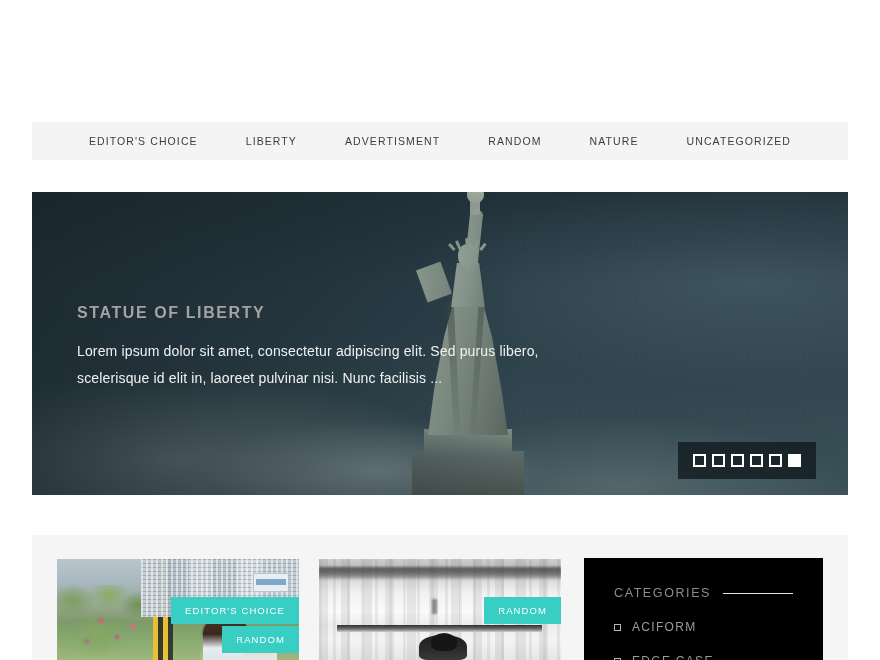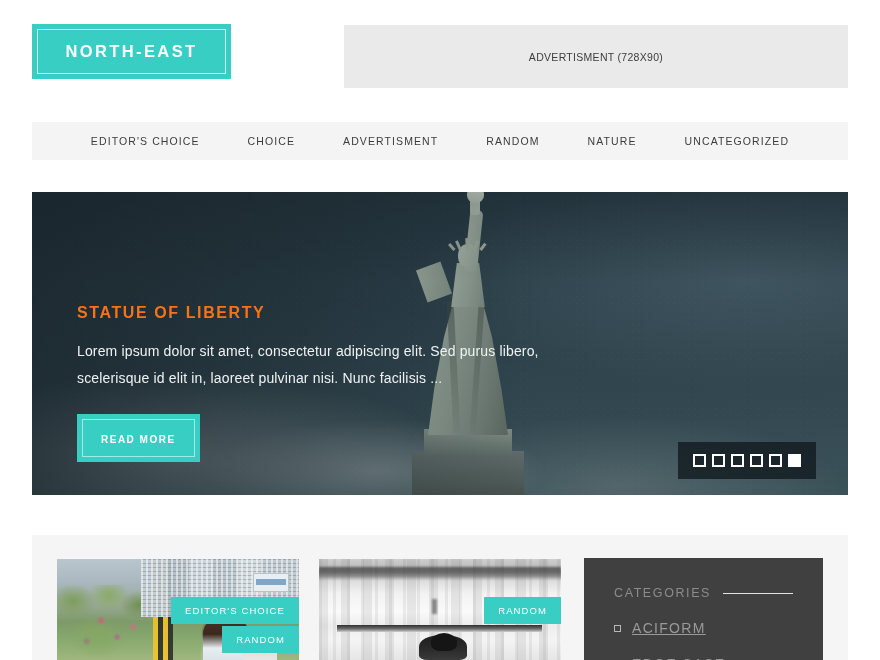--- a/index.html
+++ b/index.html
@@ -205,21 +205,21 @@
       linear-gradient(90deg, rgba(22,32,38,0.62) 0%, rgba(22,32,38,0.30) 34%, rgba(22,32,38,0) 60%),
       linear-gradient(180deg, rgba(16,24,30,0.20) 0%, rgba(16,24,30,0) 30%);
   }
 
   .hero-caption {
     position: absolute;
     left: 45px; top: 112px;
     width: 520px;
   }
   .hero-title {
-    color: #f97316;
+    color: #a3a3a3;
     font-size: 16px;
     font-weight: bold;
     letter-spacing: 1.6px;
     margin-bottom: 16px;
   }
   .hero-desc {
     color: #f0f2f2;
     font-size: 14px;
     line-height: 1.95;
     letter-spacing: 0.15px;
@@ -417,21 +417,21 @@
     white-space: nowrap;
     cursor: pointer;
   }
 
   
   .sidebar {
     position: absolute;
     left: 552px; top: 23px;
     width: 239px;
     height: 102px;
-    background: #404040;
+    background: #000000;
     overflow: hidden;
   }
   .widget-head {
     display: flex;
     align-items: center;
     gap: 12px;
     padding: 28px 30px 0 30px;
   }
   .widget-title {
     font-size: 12.5px;
@@ -454,47 +454,36 @@
     gap: 11px;
     margin-bottom: 20px;
     cursor: pointer;
   }
   .cat-bullet {
     width: 7px; height: 7px;
     border: 1.5px solid #b7b7b7;
     flex: 0 0 auto;
   }
   .cat-label {
-    font-size: 14px;
+    font-size: 12px;
     color: #9a9a9a;
     letter-spacing: 1.3px;
     white-space: nowrap;
-    text-decoration: underline;
   }
 </style>
 </head>
 <body>
 
 <div class="page">
 
-  <div class="header">
-    <div class="logo">
-      <div class="logo-inner">
-        <span class="logo-text">NORTH-EAST</span>
-      </div>
-    </div>
-    <div class="ad-banner">
-      <span class="ad-text">ADVERTISMENT (728X90)</span>
-    </div>
-  </div>
 
   <nav class="navbar">
     <div class="nav-list">
       <a class="nav-item">EDITOR'S CHOICE</a>
-      <a class="nav-item">CHOICE</a>
+      <a class="nav-item">LIBERTY</a>
       <a class="nav-item">ADVERTISMENT</a>
       <a class="nav-item">RANDOM</a>
       <a class="nav-item">NATURE</a>
       <a class="nav-item">UNCATEGORIZED</a>
     </div>
   </nav>
 
   <section class="hero">
     <div class="hero-sky"></div>
     <div class="hero-noise"></div>
@@ -518,25 +507,20 @@
         <span></span>
         <span></span>
       </div>
     </div>
 
     <div class="hero-vignette"></div>
 
     <div class="hero-caption">
       <h2 class="hero-title">STATUE OF LIBERTY</h2>
       <p class="hero-desc">Lorem ipsum dolor sit amet, consectetur adipiscing elit. Sed purus libero, scelerisque id elit in, laoreet pulvinar nisi. Nunc facilisis ...</p>
-      <div class="hero-btn">
-        <div class="hero-btn-inner">
-          <span class="hero-btn-label">READ MORE</span>
-        </div>
-      </div>
     </div>
 
     <div class="hero-pager">
       <span class="pager-dot"></span>
       <span class="pager-dot"></span>
       <span class="pager-dot"></span>
       <span class="pager-dot"></span>
       <span class="pager-dot"></span>
       <span class="pager-dot active"></span>
     </div>

